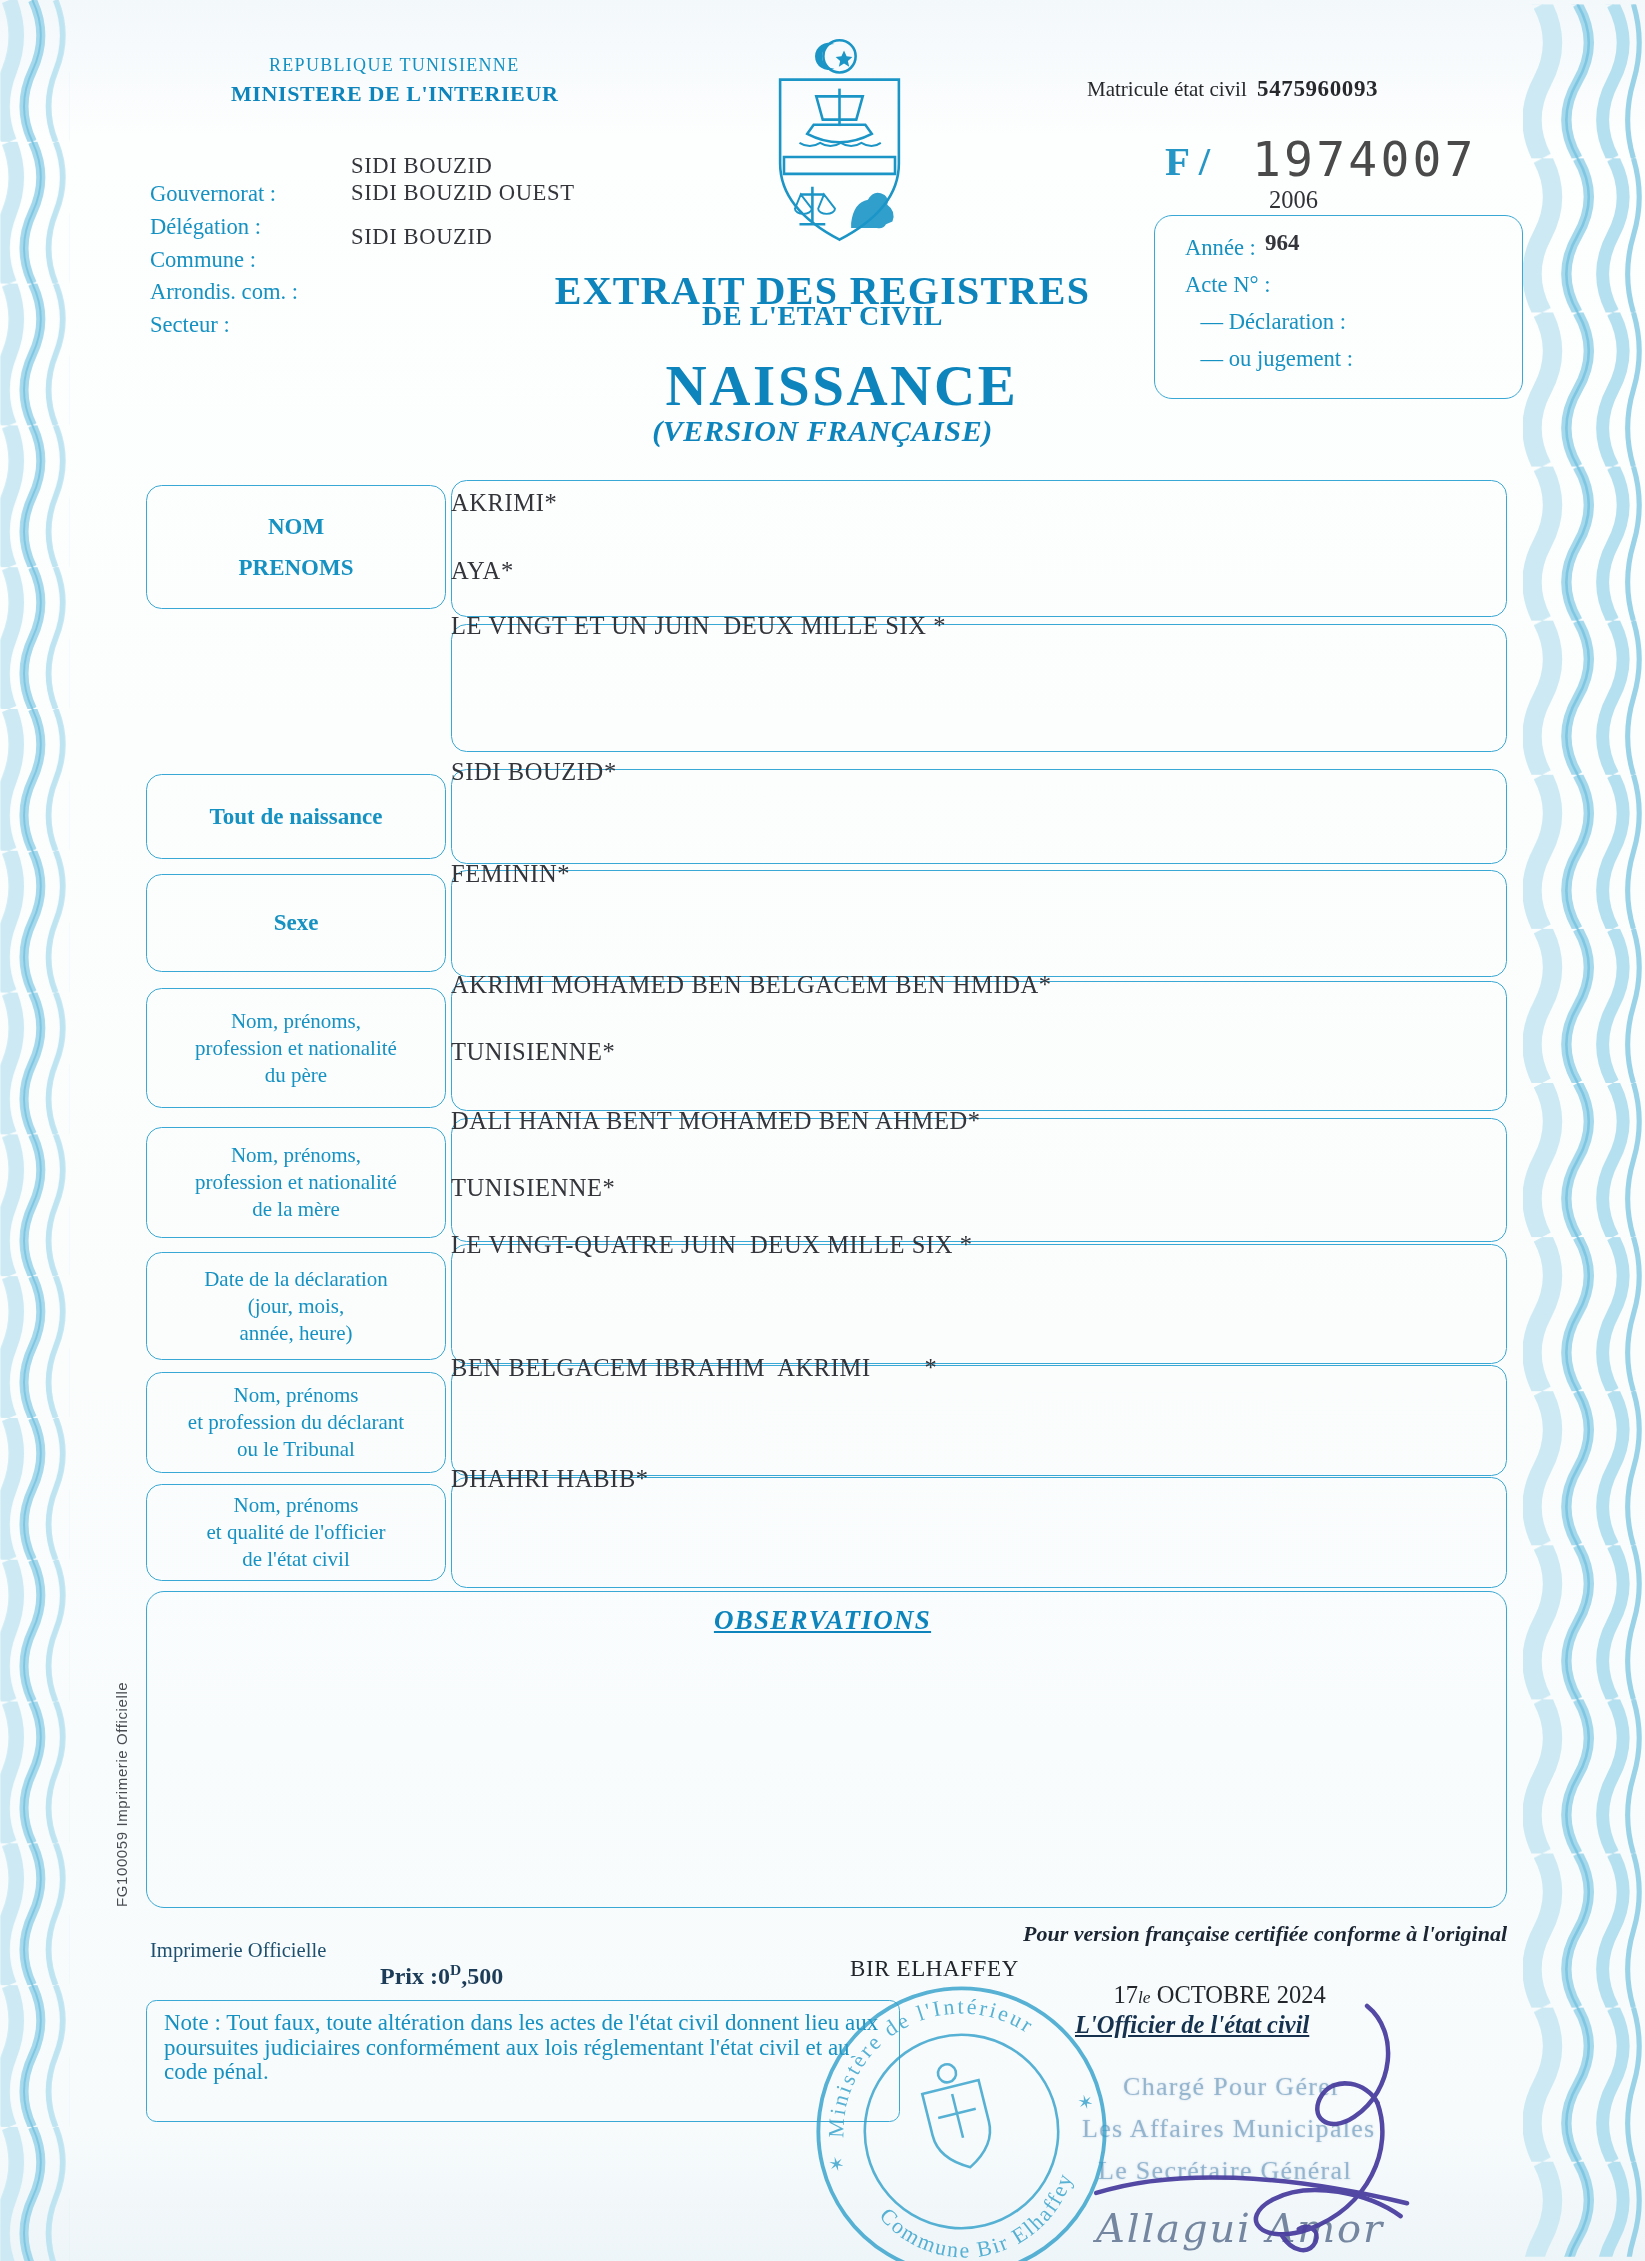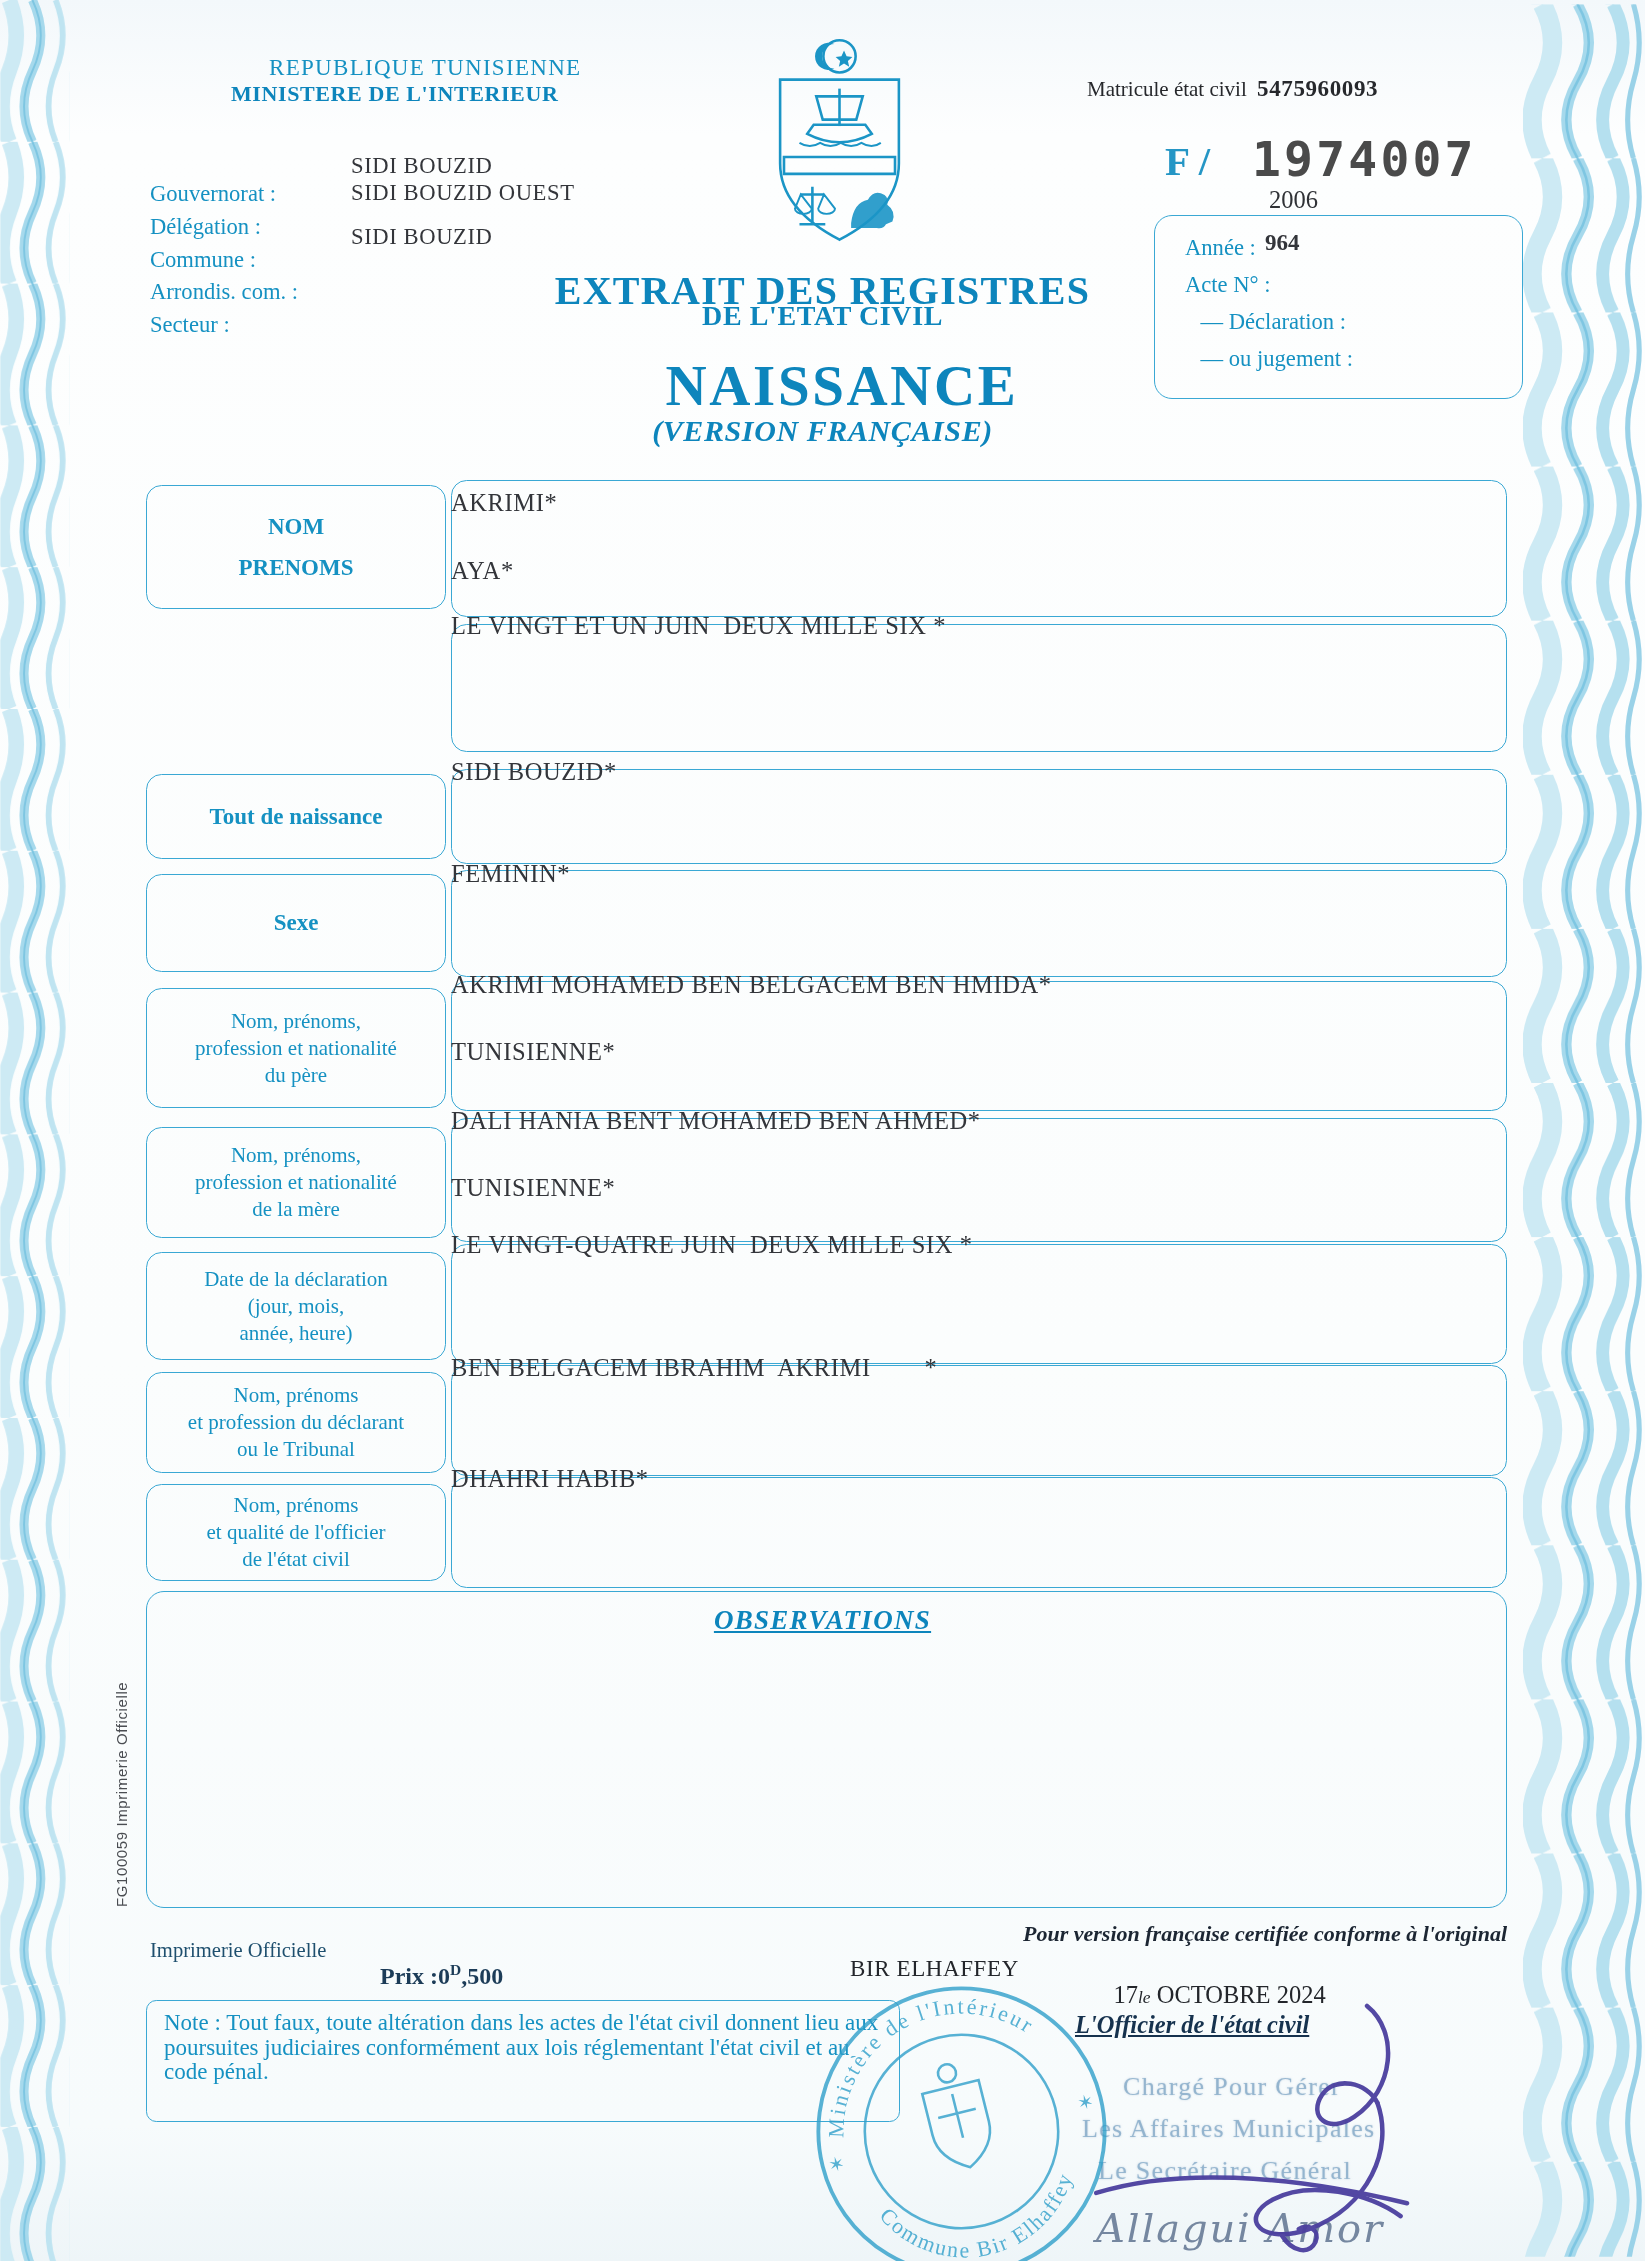--- a/index.html
+++ b/index.html
@@ -9,30 +9,30 @@
     background:linear-gradient(180deg,#f3f8fb 0%,#fdfefe 6%,#fbfdfd 60%,#f7fbfc 94%,#eef5f8 100%);
     font-family:"Liberation Serif", serif; color:#2f3136;
   }
   .abs{ position:absolute; }
 
   
   .border-left{ left:0; top:0; }
   .border-right{ right:0; top:0; }
 
   
-  .republic{ left:269px; top:55px; font-size:23px; letter-spacing:1.3px; color:#1591c2; }
+  .republic{ left:269px; top:55px; font-size:18px; letter-spacing:1.3px; color:#1591c2; }
   .ministry{ left:231px; top:81px; font-size:22px; font-weight:bold; letter-spacing:0.6px; color:#0d85bc; }
   .admin-label{ left:150px; font-size:22.6px; color:#1591c2; }
   .al0{top:181px}.al1{top:214px}.al2{top:247px}.al3{top:279px}.al4{top:312px}
   .admin-value{ left:351px; font-size:22.6px; color:#33353a; letter-spacing:0.6px; white-space:pre; }
   .av0{top:153px}.av1{top:180px}.av2{top:224px}
   .matricule{ left:1087px; top:76px; font-size:21px; color:#26282c; }
   .matricule b{ font-size:23px; margin-left:10.3px; letter-spacing:0.6px; }
   .serial-f{ left:1165px; top:137px; font-size:41px; font-weight:bold; color:#2596c5; }
-  .serial-number{ left:1252px; top:131px; font-size:48px; font-weight:bold; font-family:"DejaVu Sans Mono", monospace; color:#4a4a4a; letter-spacing:3.2px; }
+  .serial-number{ left:1252px; top:131px; font-size:48px; font-weight:normal; font-family:"DejaVu Sans Mono", monospace; color:#4a4a4a; letter-spacing:3.2px; }
   .serial-year{ left:1269px; top:186px; font-size:24.5px; color:#303236; }
   .acte-box{ left:1154px; top:215px; width:369px; height:184px; border:1.9px solid #3aa8d4; border-radius:18px; padding:13px 0 0 30px; color:#1591c2; font-size:22.6px; line-height:37px; }
   .annee-value{ color:#33353a; font-weight:bold; position:relative; top:-5.2px; margin-left:9px; font-size:23px; display:inline-block; }
   .indent{ padding-left:15.5px; }
 
   
   .emblem{ left:762px; top:37px; }
 
   
   .tc{ left:0; right:0; text-align:center; color:#0d85bc; }

